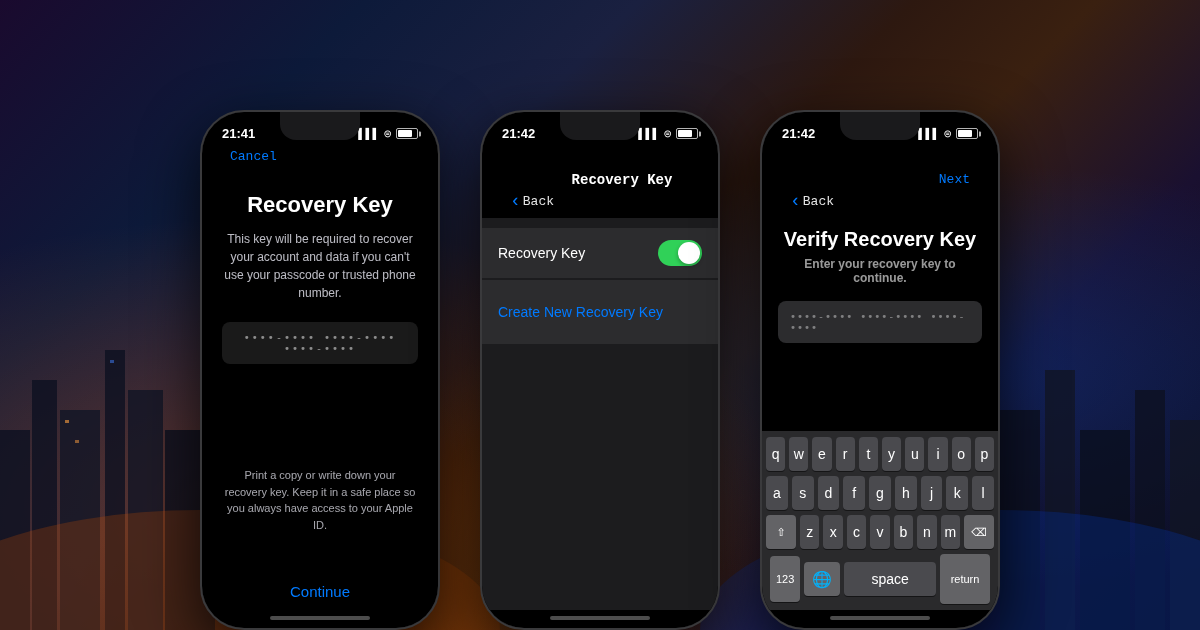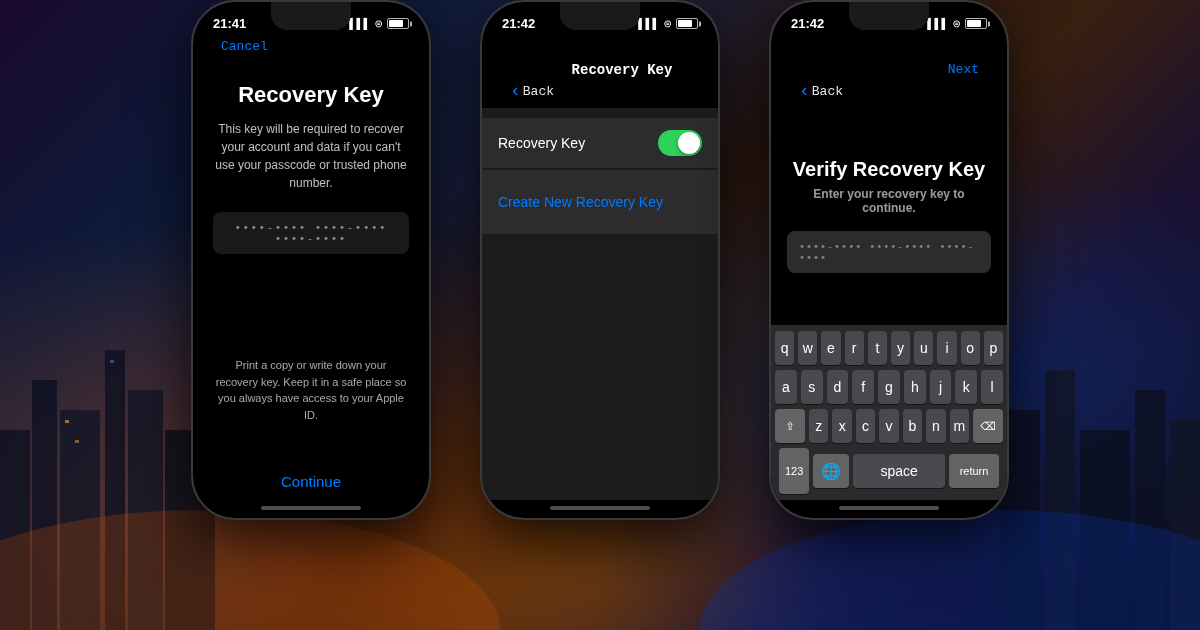--- a/index.html
+++ b/index.html
@@ -36,23 +36,23 @@
       bottom: 0;
       left: 0;
       right: 0;
       height: 400px;
     }
 
     .phones-container {
       position: absolute;
       inset: 0;
       display: flex;
-      align-items: flex-start;
+      align-items: flex-end;
       justify-content: center;
-      gap: 9px;
+      gap: 0px;
     }
 
     
     .phone {
       width: 240px;
       height: 520px;
       background: #1a1a1c;
       border-radius: 44px;
       border: 2px solid #3a3a3c;
       position: relative;
@@ -321,21 +321,20 @@
       padding: 10px 16px;
       flex: 1;
     }
 
     .verify-title {
       font-size: 20px;
       font-weight: 700;
       color: #fff;
       margin-bottom: 6px;
       text-align: center;
-      margin-top: 40px;
     }
 
     .verify-desc {
       font-size: 12px;
       color: rgba(255,255,255,0.6);
       text-align: center;
       margin-bottom: 16px;
       font-weight: bold;
     }
 
@@ -429,21 +428,21 @@
       display: flex;
       align-items: center;
       justify-content: center;
       font-size: 16px;
       box-shadow: 0 1px 0 rgba(0,0,0,0.5);
     }
 
     .key-return {
       background: #636366;
       border-radius: 4px;
-      height: 34px;
+      height: 50px;
       display: flex;
       align-items: center;
       justify-content: center;
       font-size: 11px;
       color: #fff;
       min-width: 50px;
       padding: 0 6px;
       box-shadow: 0 1px 0 rgba(0,0,0,0.5);
     }
   </style>

